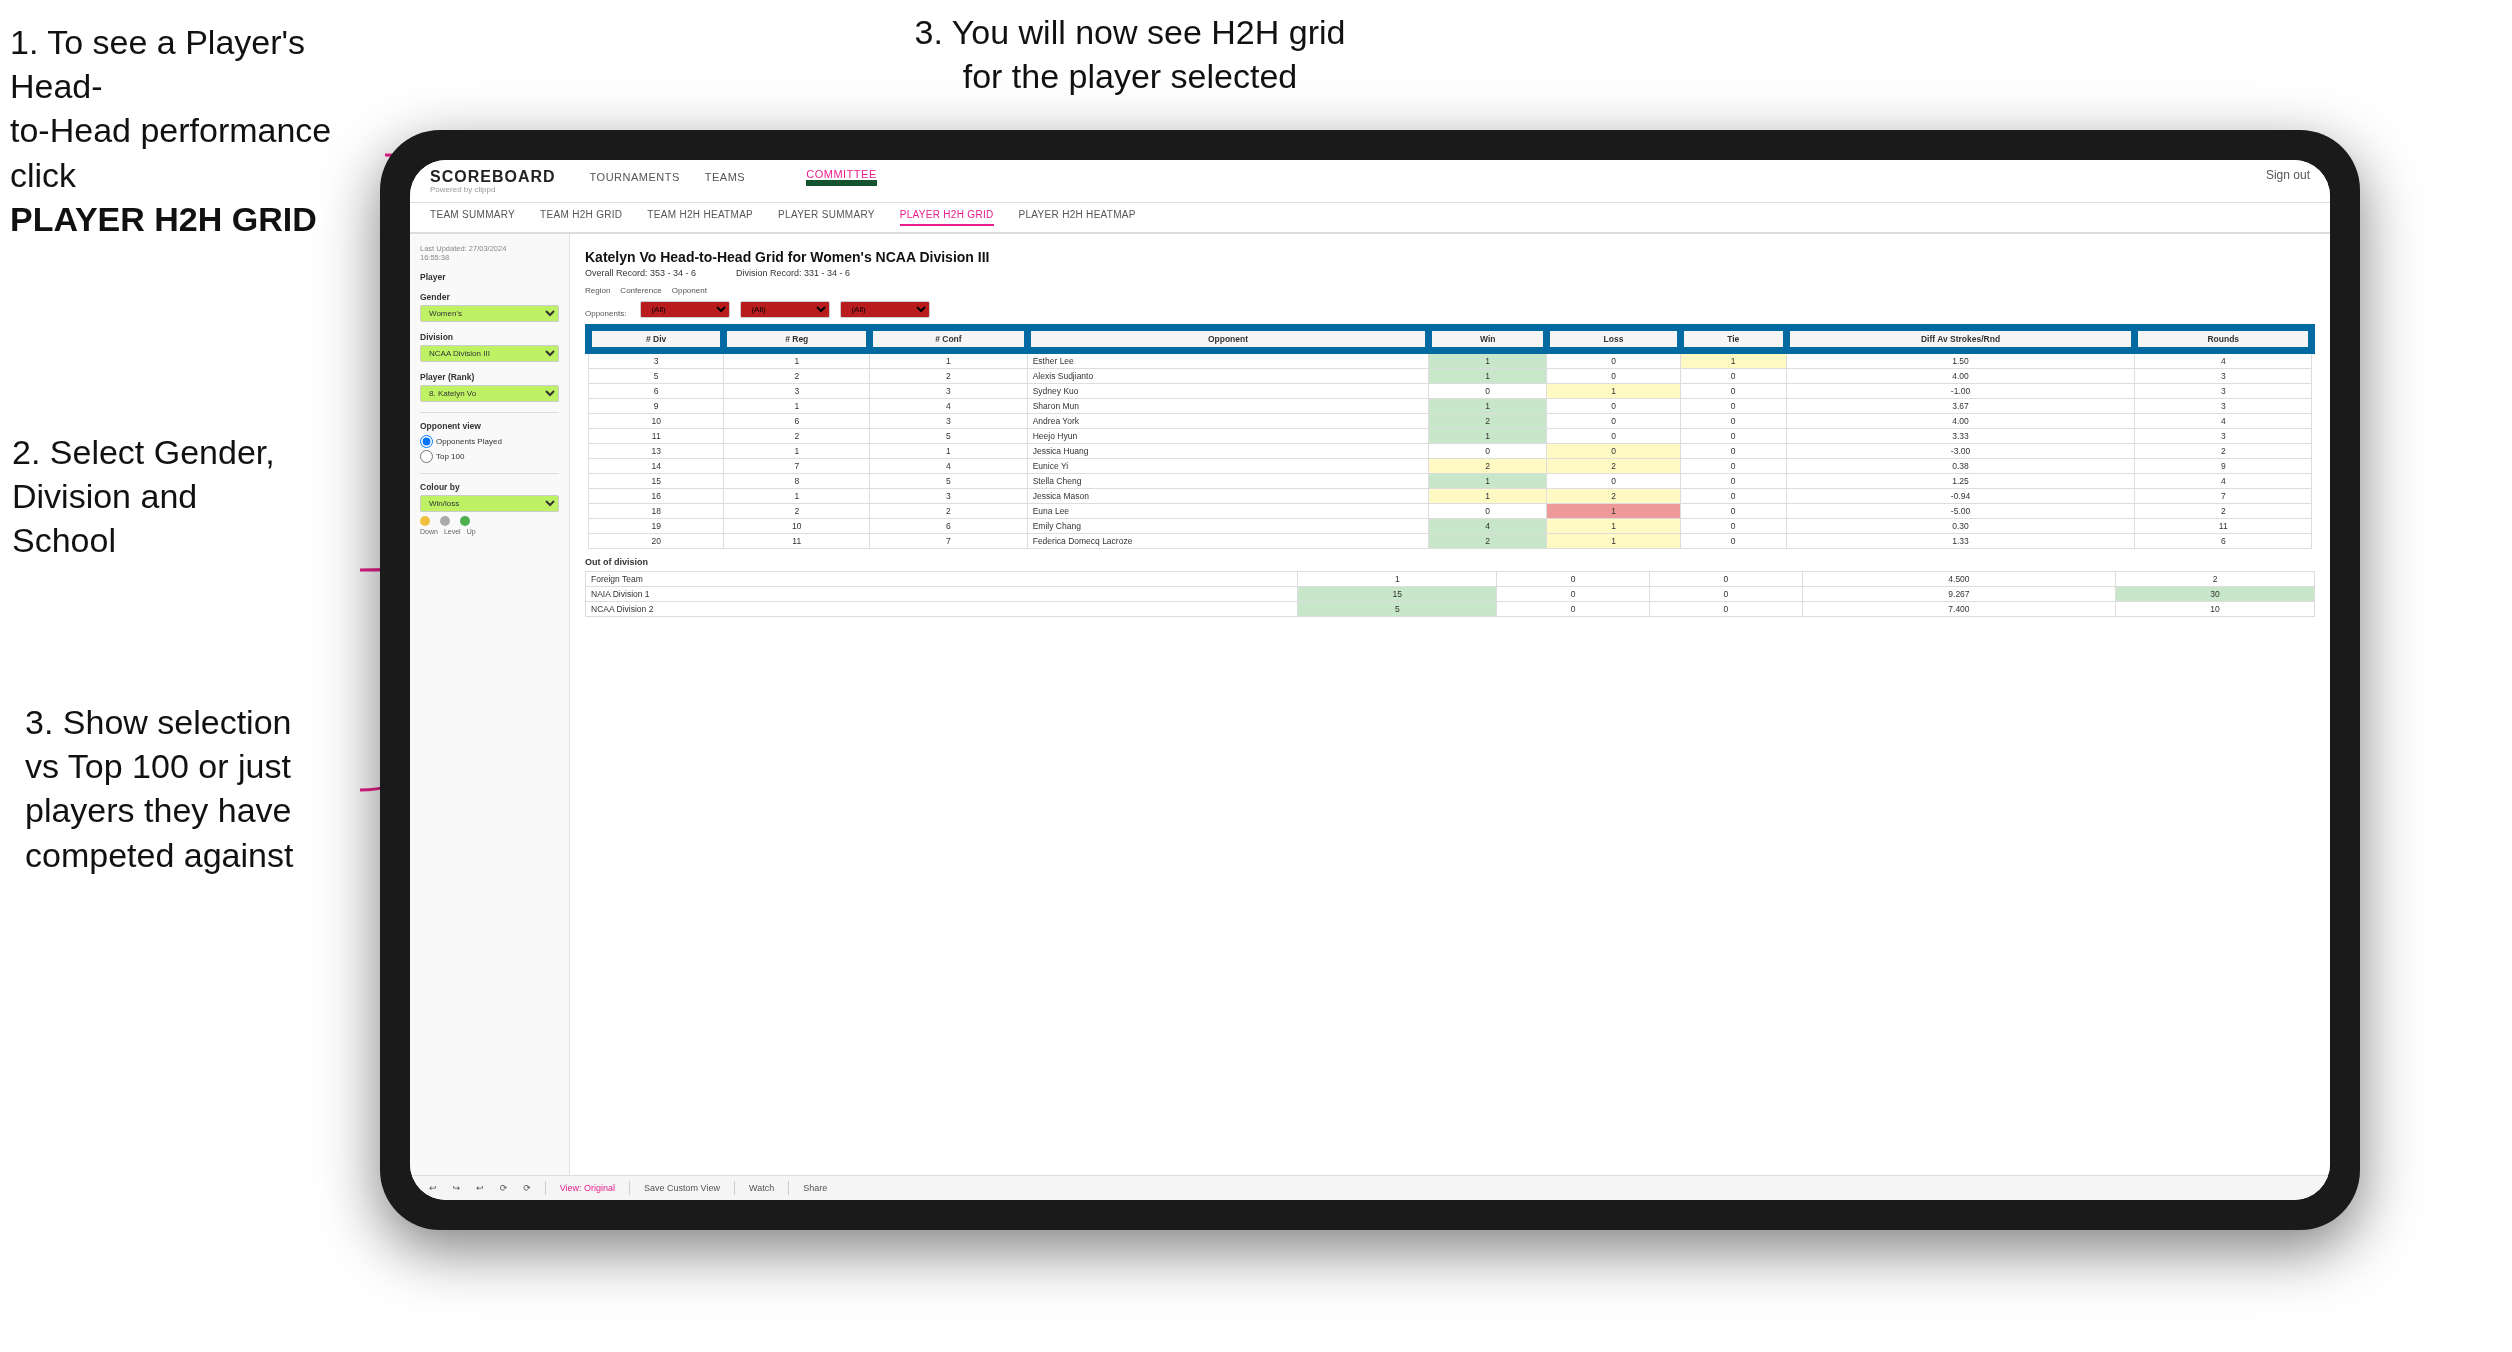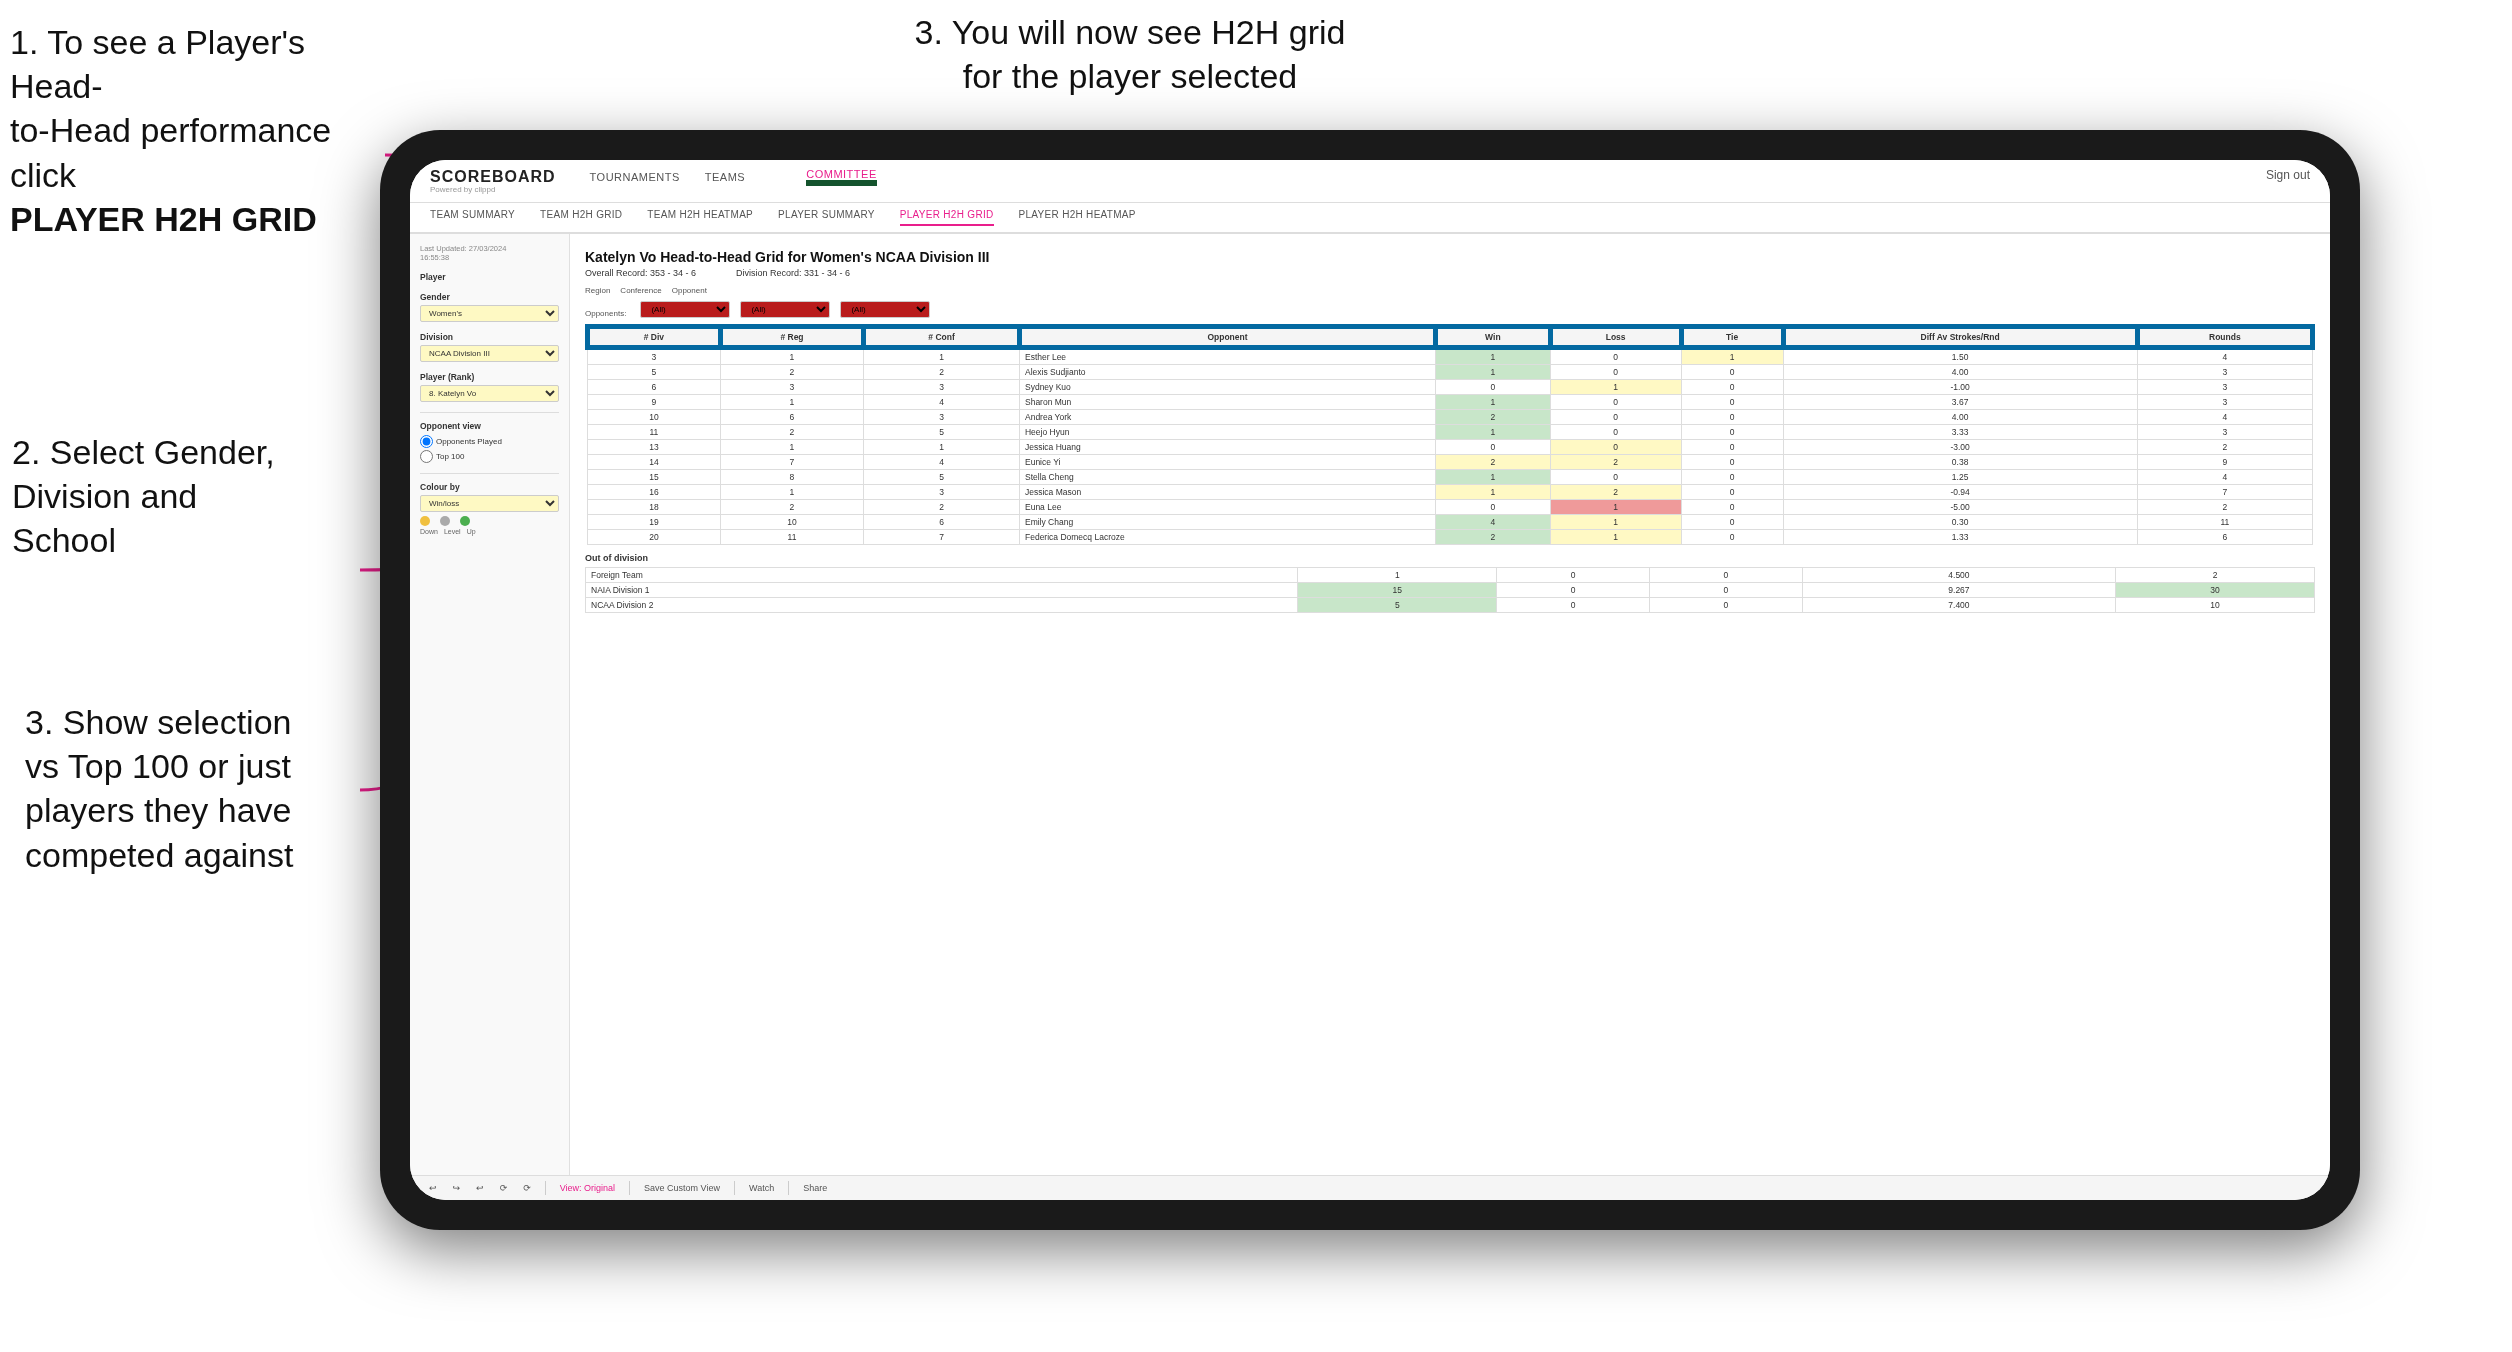--- a/index.html
+++ b/index.html
@@ -185,21 +185,21 @@
       font-weight: 700;
       color: #333;
       margin-bottom: 3px;
     }
     .sidebar-select {
       width: 100%;
       font-size: 8px;
       padding: 2px 4px;
       border: 1px solid #ccc;
       border-radius: 2px;
-      background: #fef9c3;
+      background: #bef264;
       color: #333;
     }
     .sidebar-divider {
       border: none;
       border-top: 1px solid #ddd;
       margin: 8px 0;
     }
     .opponent-view-label {
       font-size: 8.5px;
       font-weight: 700;
@@ -290,21 +290,21 @@
     }
 
     
     .h2h-table {
       width: 100%;
       border-collapse: collapse;
       font-size: 8.5px;
     }
     .h2h-table th {
       background: #f5f5f5;
-      border: 5px solid #0369a1;
+      border: 7px solid #0369a1;
       padding: 3px 5px;
       text-align: center;
       font-weight: 700;
       color: #333;
       white-space: nowrap;
     }
     .h2h-table td {
       border: 1px solid #ddd;
       padding: 2px 5px;
       text-align: center;

